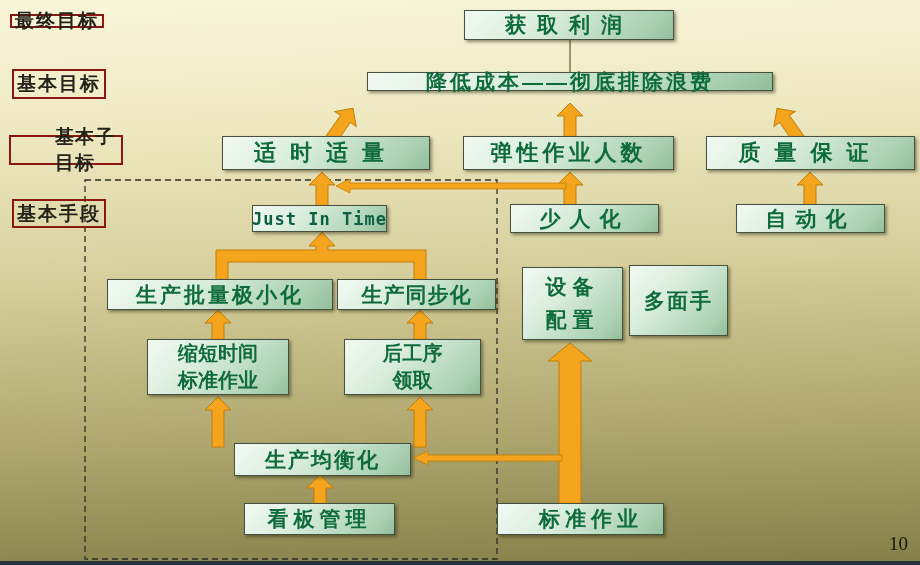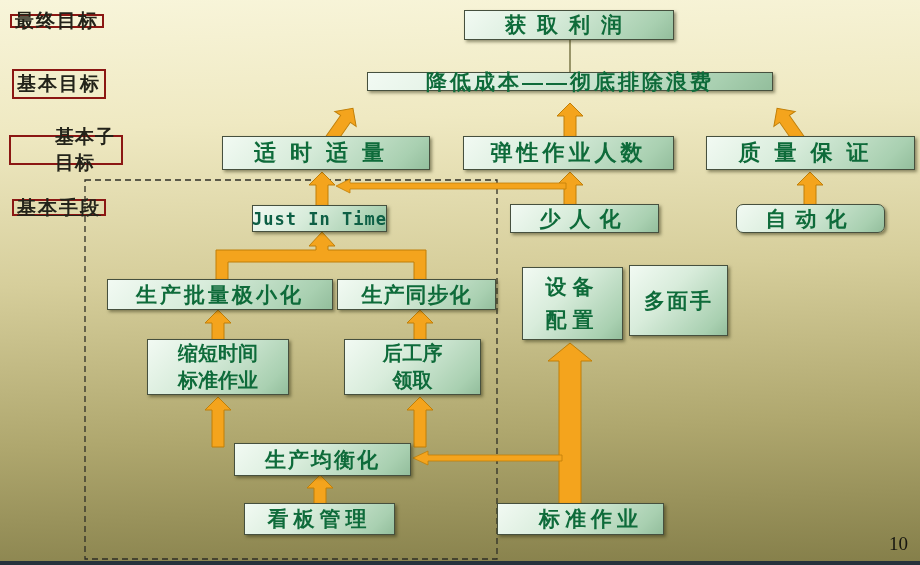--- a/index.html
+++ b/index.html
@@ -47,36 +47,36 @@
   
   #profit     { left:464px; top:10px;  width:210px; height:30px; letter-spacing:11px; }
   #reduce_cost{ left:367px; top:72px;  width:406px; height:19px; letter-spacing:3px; }
   #rtq        { left:222px; top:136px; width:208px; height:34px; font-size:22px; letter-spacing:14px; }
   #flex       { left:463px; top:136px; width:211px; height:34px; font-size:22px; letter-spacing:4px; }
   #qa         { left:706px; top:136px; width:209px; height:34px; font-size:22px; letter-spacing:14px; }
   #jit        { left:252px; top:205px; width:135px; height:27px;
                 font-family:"DejaVu Sans Mono", monospace; font-size:17px;
                 letter-spacing:1px; color:#0d5f45; }
   #few        { left:494px; top:204px; width:149px; height:29px; letter-spacing:9px;margin-left:16px; }
-  #auto       { left:736px; top:204px; width:149px; height:29px; letter-spacing:9px;border-radius:7px; }
+  #auto       { left:736px; top:204px; width:149px; height:29px; letter-spacing:9px; }
   #batch      { left:107px; top:279px; width:226px; height:31px; letter-spacing:3px; }
   #sync       { left:337px; top:279px; width:159px; height:31px; letter-spacing:1px; }
   #equip      { left:522px; top:267px; width:101px; height:73px; letter-spacing:6px; line-height:1.55; }
   #multi      { left:629px; top:265px; width:99px;  height:71px; letter-spacing:2px; }
   #changeover { left:147px; top:339px; width:142px; height:56px; font-size:20px; line-height:1.35; }
   #pull       { left:344px; top:339px; width:137px; height:56px; font-size:20px; line-height:1.35; }
   #leveling   { left:234px; top:443px; width:177px; height:33px; letter-spacing:2px; }
   #kanban     { left:244px; top:503px; width:151px; height:32px; letter-spacing:5px; }
   #stdwork    { left:497px; top:503px; width:167px; height:32px; letter-spacing:5px;padding-left:21px; }
 
   
   #lab-final { left:10px; top:14px;  width:94px;  height:14px; }
   #lab-basic { left:12px; top:69px;  width:94px;  height:30px; }
   #lab-sub   { left:9px;  top:135px; width:114px; height:30px; letter-spacing:1px;padding-left:44px; }
-  #lab-means { left:12px; top:199px; width:94px;  height:17px;text-decoration:underline; }
+  #lab-means { left:12px; top:199px; width:94px;  height:29px; }
 
   #pagenum {
     position:absolute; right:12px; bottom:10px;
     font-family:"Liberation Serif", serif;
     font-size:19px; color:#15150f; z-index:2;
   }
 
   #bottombar {
     position:absolute; left:0; bottom:0; width:100%; height:4px;
     background:#26323c; z-index:3;

